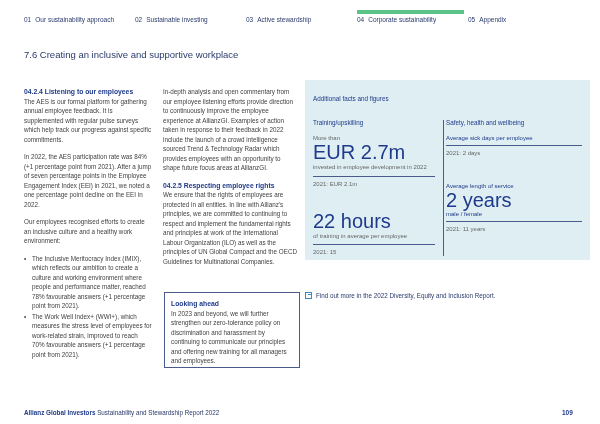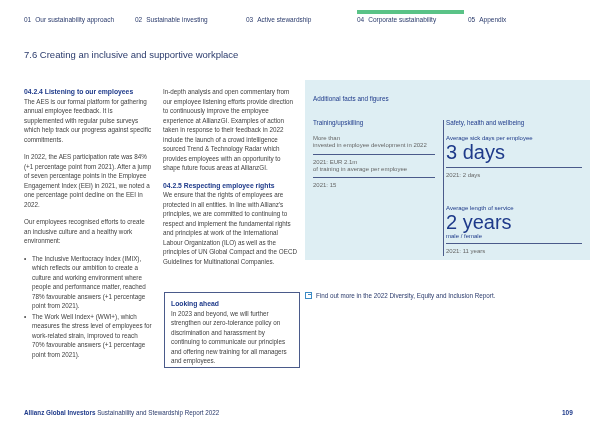--- a/index.html
+++ b/index.html
@@ -83,32 +83,33 @@
   <p>In 2023 and beyond, we will further strengthen our zero-tolerance policy on discrimination and harassment by continuing to communicate our principles and offering new training for all managers and employees.</p>
 </div>
 
 <div class="facts">
   <div class="facts-title">Additional facts and figures</div>
   <div class="facts-divider-v"></div>
 
   <div class="fact-sec" style="left:8px; top:39px; width:122px;">
     <div>Training/upskilling</div>
     <div class="fact-label" style="margin-top:9px;">More than</div>
+    <div class="big">EUR 2.7m</div>
     <div class="small-desc">invested in employee development in 2022</div>
     <div class="hr"></div>
     <div class="prev">2021: EUR 2.1m</div>
+    <div class="big" style="margin-top:23px;">22 hours</div>
     <div class="small-desc">of training in average per employee</div>
     <div class="hr"></div>
     <div class="prev">2021: 15</div>
   </div>
 
   <div class="fact-sec" style="left:141px; top:39px; width:136px;">
     <div>Safety, health and wellbeing</div>
     <div class="fact-sub" style="margin-top:9px;">Average sick days per employee</div>
-    <div class="big">3 days</div>
     <div class="hr"></div>
     <div class="prev">2021: 2 days</div>
     <div class="fact-sub" style="margin-top:27px;">Average length of service</div>
     <div class="big">2 years</div>
     <div class="fact-sub">male / female</div>
     <div class="hr"></div>
     <div class="prev">2021: 11 years</div>
   </div>
 </div>
 

